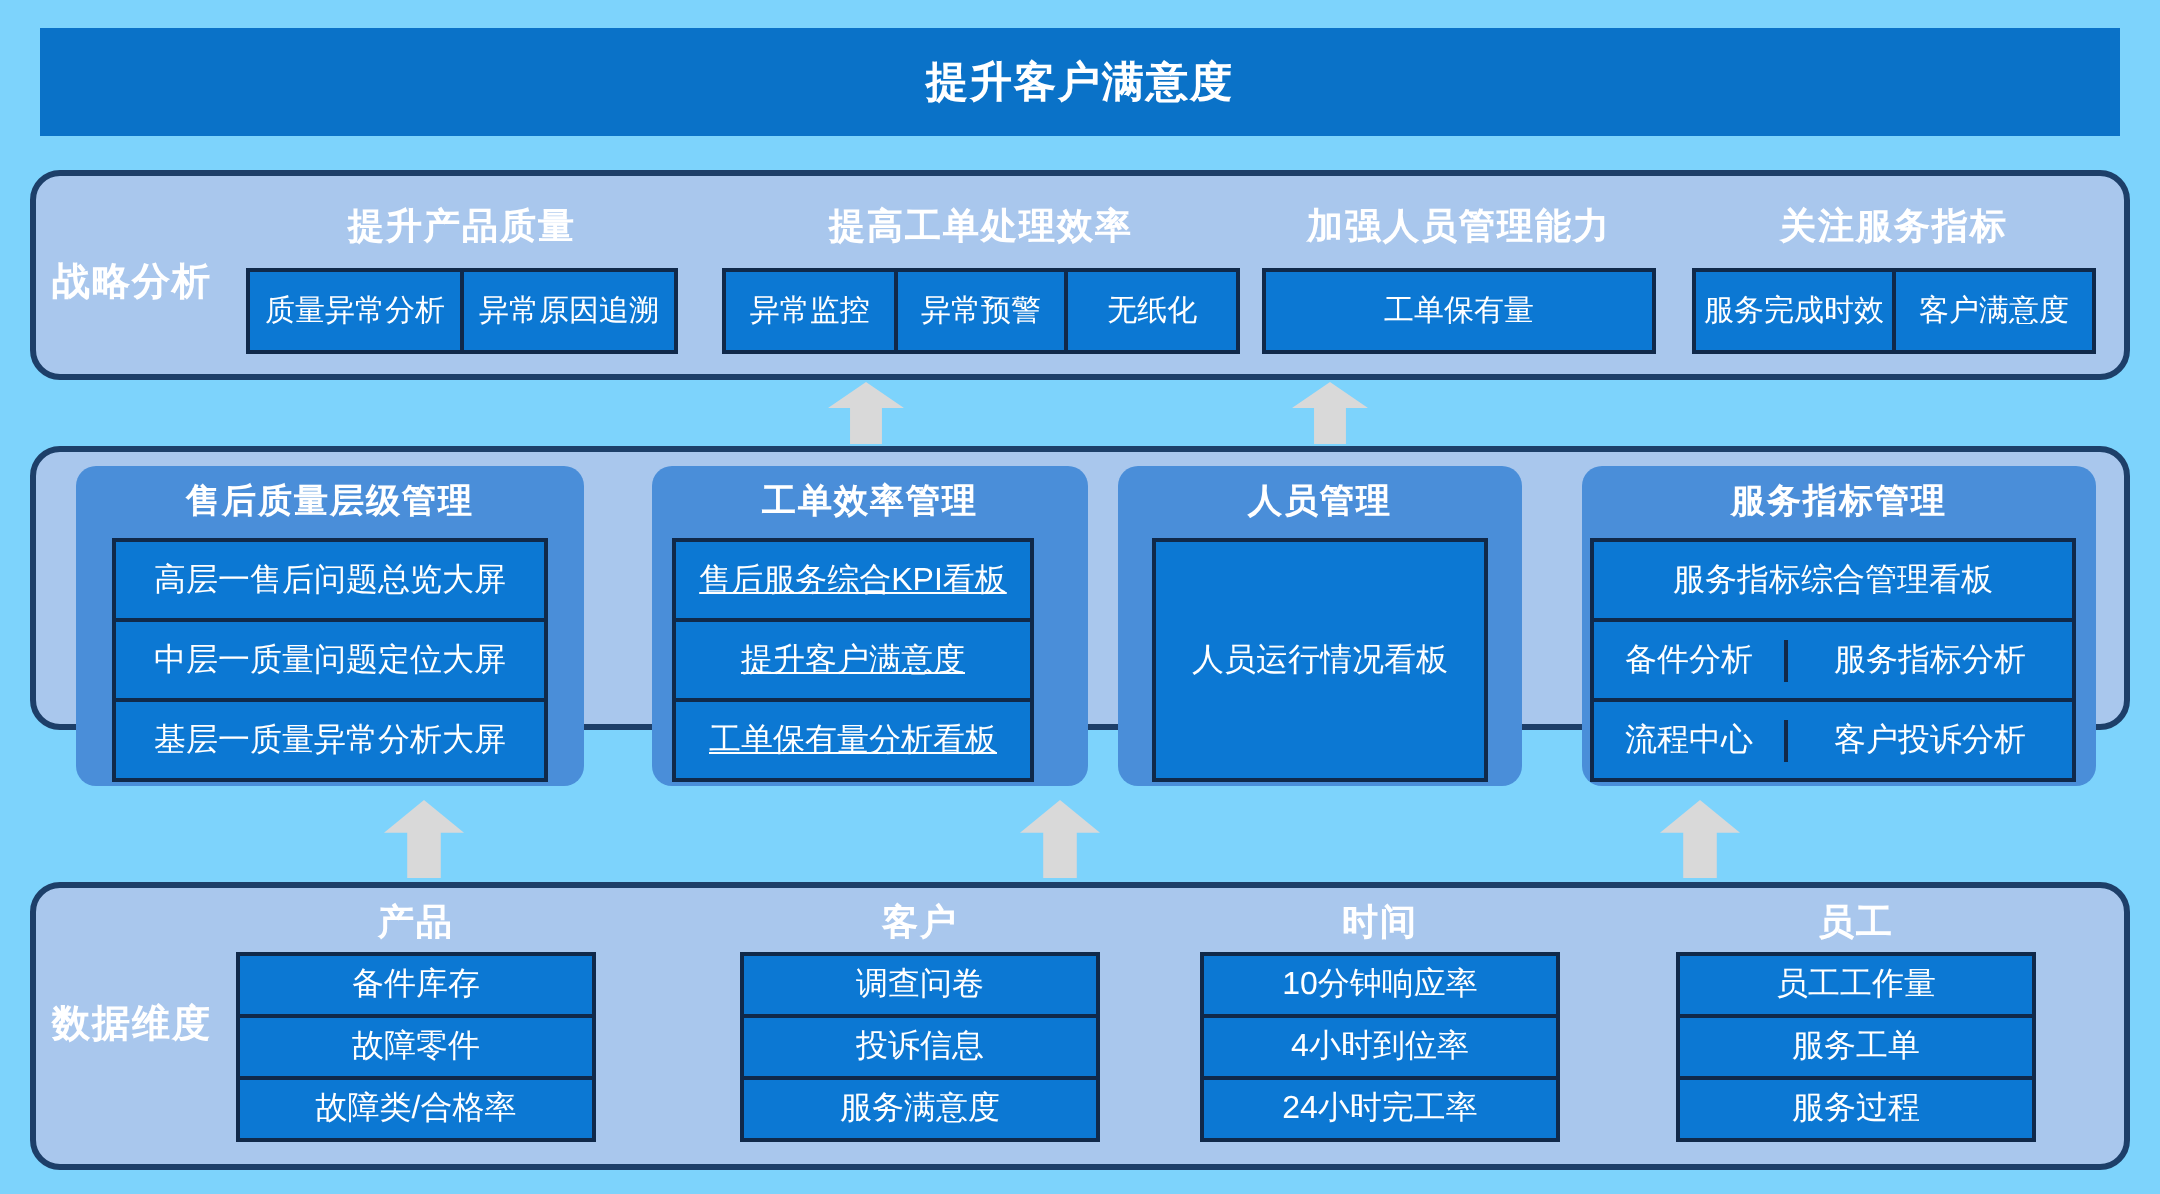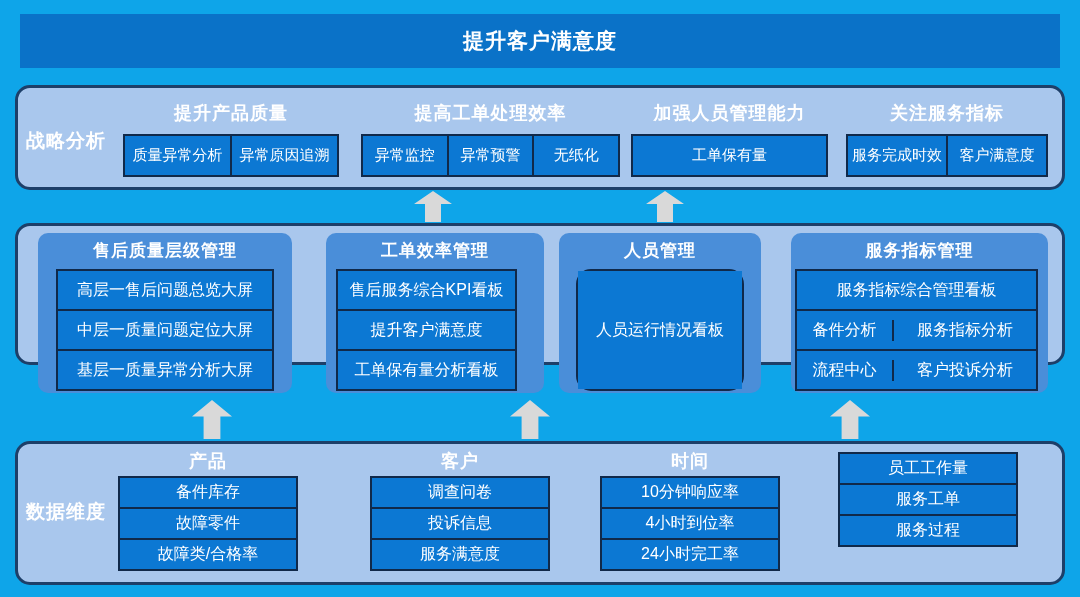--- a/index.html
+++ b/index.html
@@ -1,17 +1,17 @@
 <!DOCTYPE html>
 <html><head>
 <meta charset="utf-8">
 <style>
   html,body{margin:0;padding:0;background:#ffffff;}
   .canvas{
-    position:relative;width:1080px;height:597px;background:#0ea5e9;overflow:hidden;
+    position:relative;width:1080px;height:597px;background:#7dd3fc;overflow:hidden;
     font-family:"Liberation Sans","DejaVu Sans",sans-serif;color:#ffffff;
   }
   
   .banner{
     position:absolute;left:20px;top:14px;width:1040px;height:54px;
     background:#0a72c8;display:flex;align-items:center;justify-content:center;
     font-size:21px;font-weight:bold;letter-spacing:1px;
   }
   
   .container{
@@ -117,30 +117,30 @@
       <div class="mg-title">售后质量层级管理</div>
       <div class="rows" style="margin-left:18px;margin-right:18px;">
         <div class="row">高层一售后问题总览大屏</div>
         <div class="row">中层一质量问题定位大屏</div>
         <div class="row">基层一质量异常分析大屏</div>
       </div>
     </div>
 
     <div class="mgroup" style="left:308px;width:218px;">
       <div class="mg-title">工单效率管理</div>
-      <div class="rows" style="margin-left:10px;margin-right:27px;">
+      <div class="rows" style="margin-left:10px;margin-right:27px;text-decoration:underline;">
         <div class="row">售后服务综合KPI看板</div>
         <div class="row">提升客户满意度</div>
         <div class="row">工单保有量分析看板</div>
       </div>
     </div>
 
     <div class="mgroup" style="left:541px;width:202px;">
       <div class="mg-title">人员管理</div>
-      <div class="rows" style="margin-left:17px;margin-right:17px;border-radius:15px;">
+      <div class="rows" style="margin-left:17px;margin-right:17px;">
         <div class="row tall">人员运行情况看板</div>
       </div>
     </div>
 
     <div class="mgroup" style="left:773px;width:257px;">
       <div class="mg-title">服务指标管理</div>
       <div class="rows" style="margin-left:4px;margin-right:10px;">
         <div class="row">服务指标综合管理看板</div>
         <div class="row split">
           <div class="cell-l">备件分析</div>
@@ -182,20 +182,21 @@
     <div class="dcol" style="left:582px;">
       <div class="d-title">时间</div>
       <div class="d-rows">
         <div class="d-row">10分钟响应率</div>
         <div class="d-row">4小时到位率</div>
         <div class="d-row">24小时完工率</div>
       </div>
     </div>
 
     <div class="dcol" style="left:820px;">
+      <div class="d-title">员工</div>
       <div class="d-rows">
         <div class="d-row">员工工作量</div>
         <div class="d-row">服务工单</div>
         <div class="d-row">服务过程</div>
       </div>
     </div>
   </div>
 
 </div>
 

